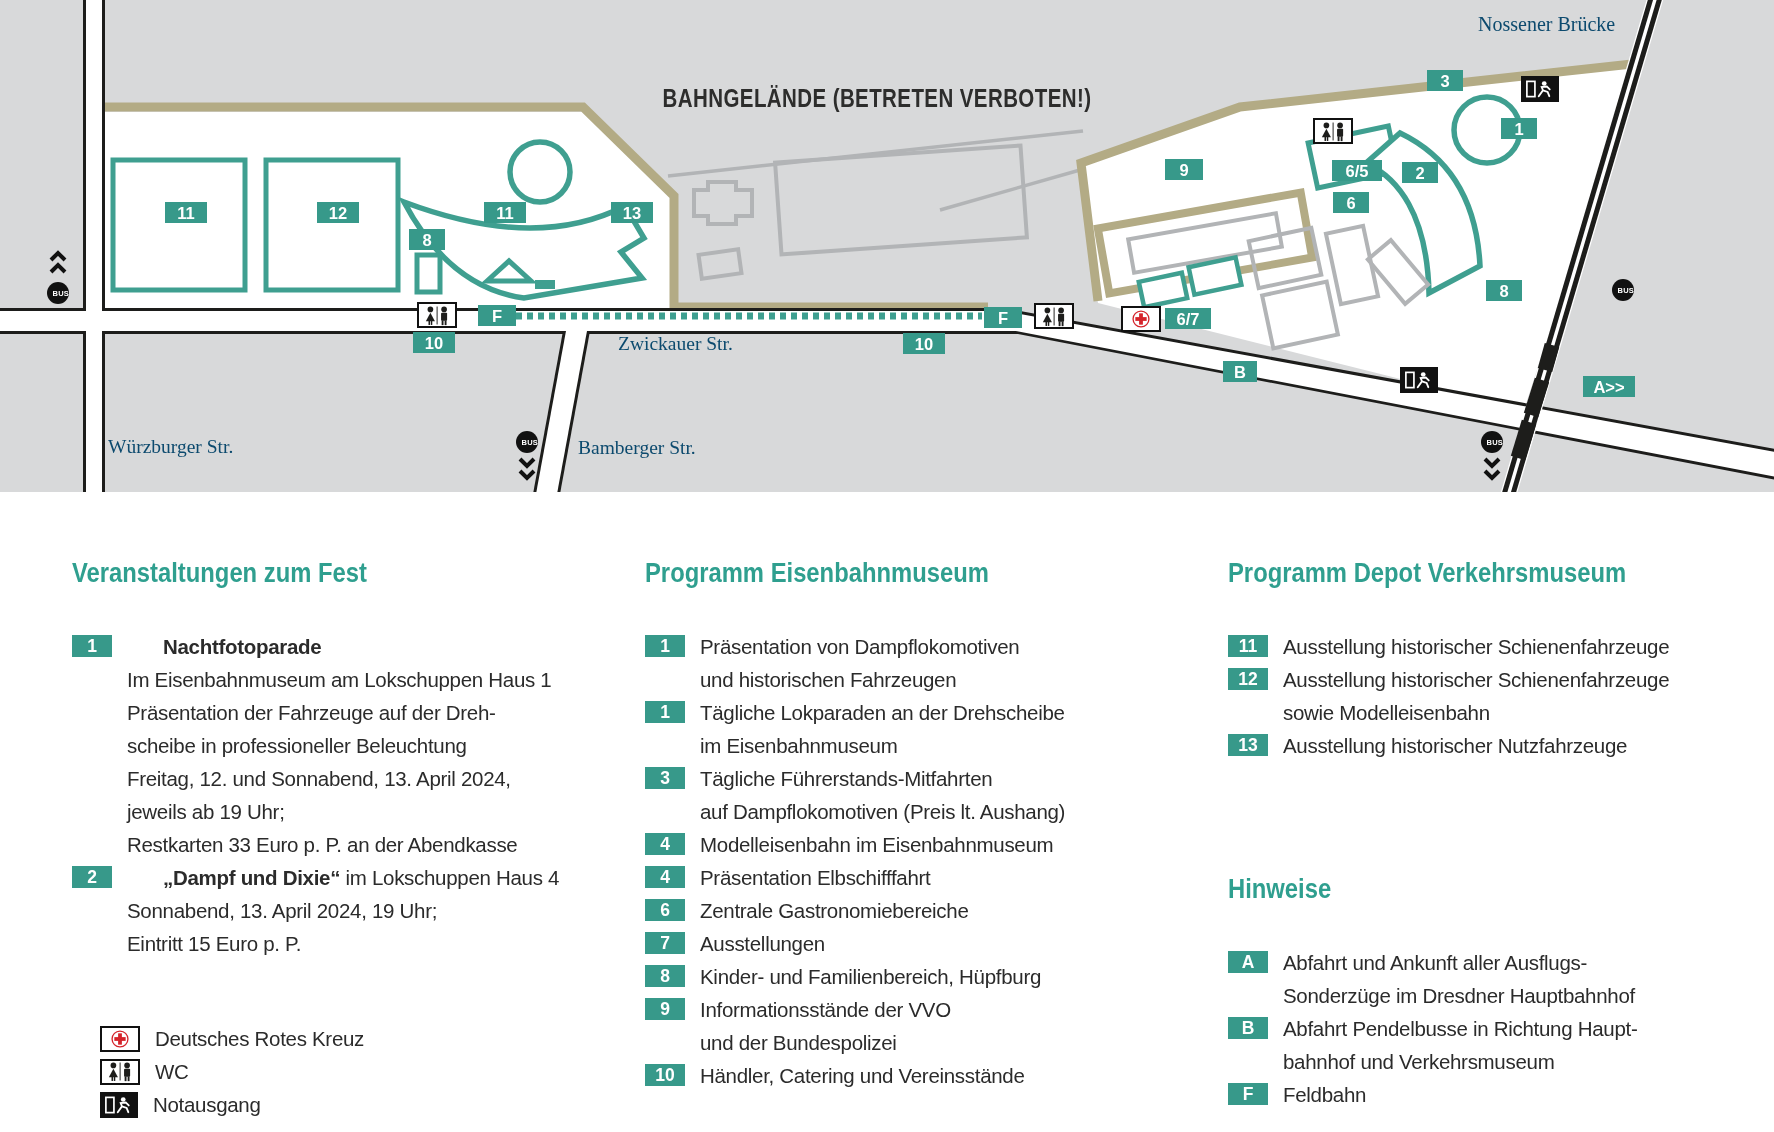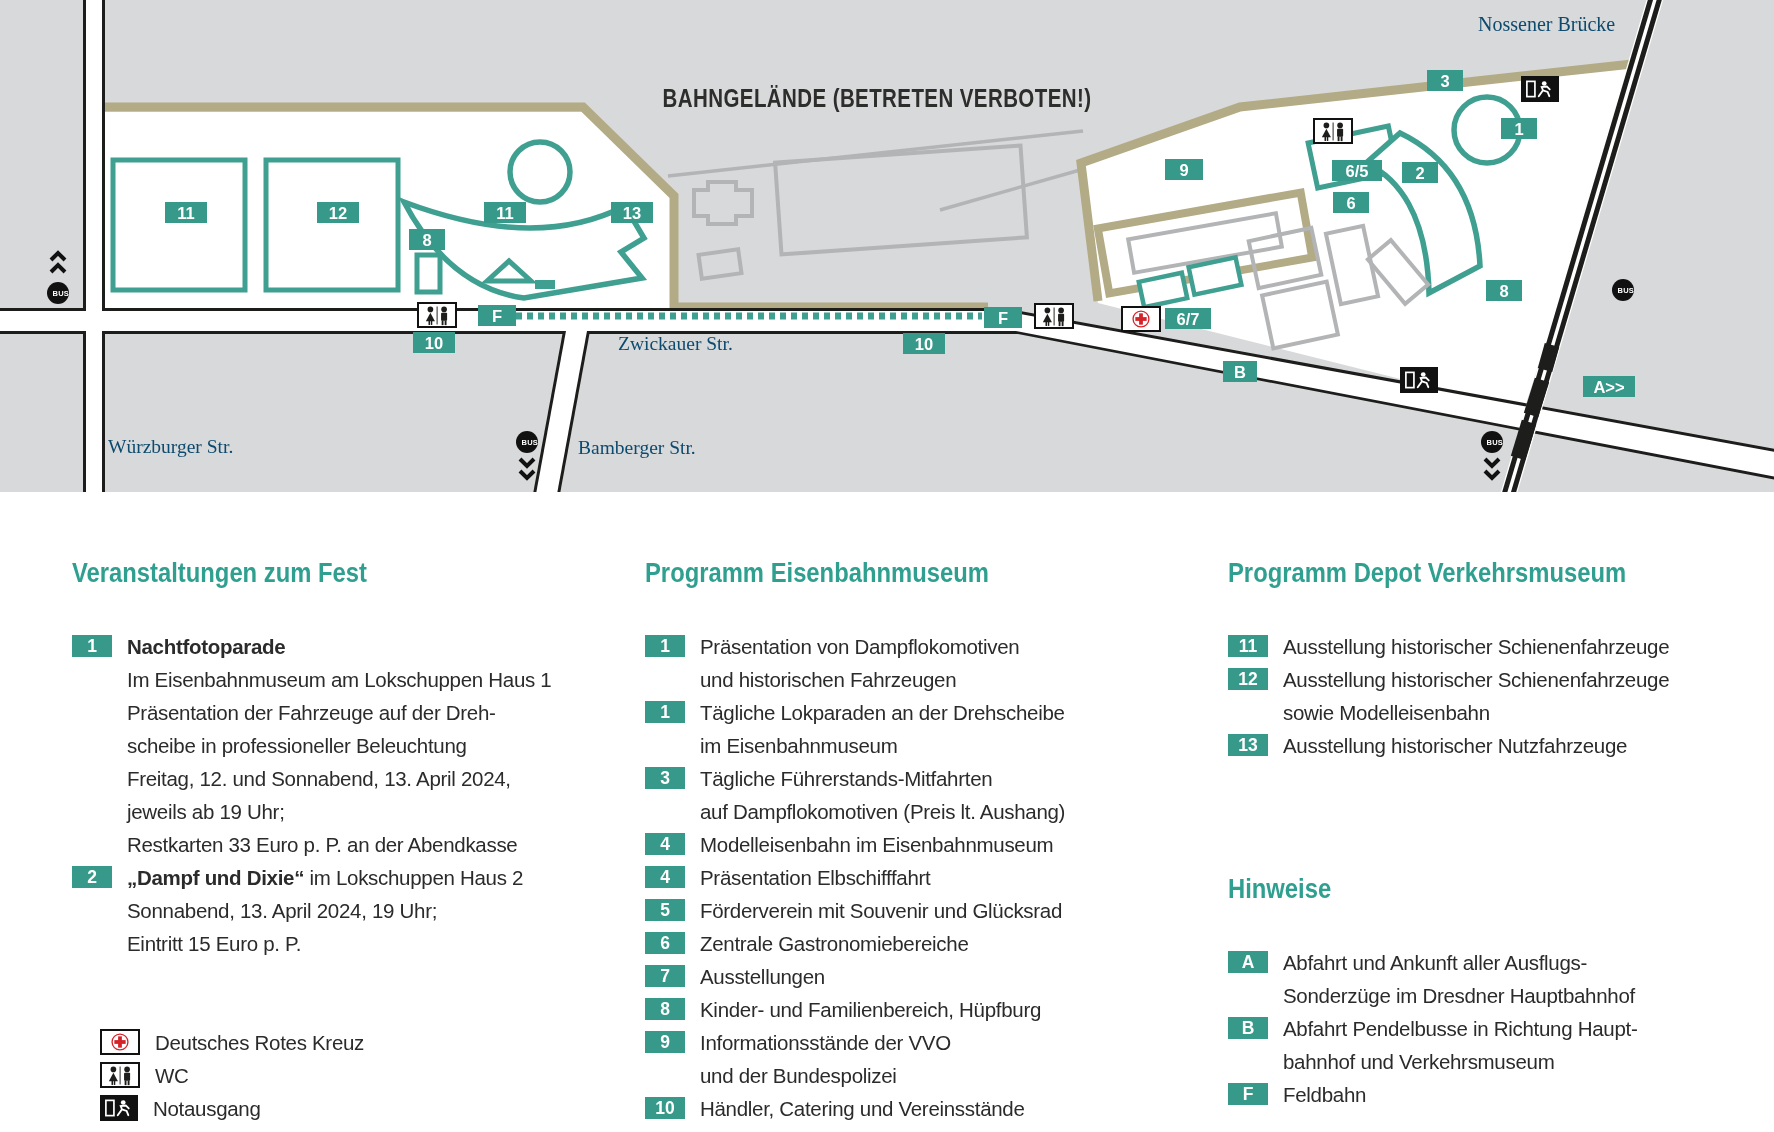--- a/index.html
+++ b/index.html
@@ -27,23 +27,23 @@
   .chev{position:absolute;line-height:0;}
 
   
   .col{position:absolute;top:556px;}
   .col h2{margin:0 0 40px;font-size:28px;line-height:34px;color:var(--heading);
           font-weight:bold;white-space:nowrap;transform:scaleX(.85);transform-origin:left center;}
   .litem{position:relative;padding-left:55px;}
   .lbadge{position:absolute;left:0;top:5px;width:40px;height:22px;background:var(--teal);
           color:#fff;font-weight:bold;font-size:17.5px;text-align:center;line-height:23px;}
   .lline{font-size:20.5px;line-height:33px;letter-spacing:-.3px;color:#2b2b2b;white-space:nowrap;}
-  .bold{font-weight:bold;}
+  .bold{font-weight:bold;margin-left:36px;}
   .symbols{margin-top:62px;}
-  .symrow{display:flex;align-items:flex-end;height:33px;gap:15px;padding-left:28px;}
+  .symrow{display:flex;align-items:center;height:33px;gap:15px;padding-left:28px;}
   .symrow .mbox{position:static;flex:0 0 auto;}
   .symlabel{font-size:20.5px;letter-spacing:-.3px;}
   .hinw{margin-top:110px !important;}
 </style>
 </head>
 <body>
 
 <div class="stage">
 
   <div class="map">
@@ -225,21 +225,21 @@
           <div class="lline bold">Nachtfotoparade</div>
           <div class="lline">Im Eisenbahnmuseum am Lokschuppen Haus 1</div>
           <div class="lline">Präsentation der Fahrzeuge auf der Dreh-</div>
           <div class="lline">scheibe in professioneller Beleuchtung</div>
           <div class="lline">Freitag, 12. und Sonnabend, 13. April 2024,</div>
           <div class="lline">jeweils ab 19 Uhr;</div>
           <div class="lline">Restkarten 33 Euro p. P. an der Abendkasse</div>
         </div>
         <div class="litem">
           <span class="lbadge">2</span>
-          <div class="lline"><span class="bold">„Dampf und Dixie“</span><span> im Lokschuppen Haus 2</span></div>
+          <div class="lline"><span class="bold">„Dampf und Dixie“</span><span> im Lokschuppen Haus 4</span></div>
           <div class="lline">Sonnabend, 13. April 2024, 19 Uhr;</div>
           <div class="lline">Eintritt 15 Euro p. P.</div>
         </div>
       </div>
     <div class="symbols">
         <div class="symrow">
           <div class="mbox redcrossbox">
             <svg width="34" height="22" viewBox="0 0 36 22">
               <circle cx="18" cy="11" r="8.4" fill="none" stroke="var(--red)" stroke-width="1.4"></circle>
               <rect x="16" y="5" width="4" height="12" fill="var(--red)"></rect>
@@ -298,21 +298,20 @@
         <div class="litem">
           <span class="lbadge">4</span>
           <div class="lline">Modelleisenbahn im Eisenbahnmuseum</div>
         </div>
         <div class="litem">
           <span class="lbadge">4</span>
           <div class="lline">Präsentation Elbschifffahrt</div>
         </div>
         <div class="litem">
           <span class="lbadge">5</span>
-          <div class="lline">Förderverein mit Souvenir und Glücksrad</div>
         </div>
         <div class="litem">
           <span class="lbadge">6</span>
           <div class="lline">Zentrale Gastronomiebereiche</div>
         </div>
         <div class="litem">
           <span class="lbadge">7</span>
           <div class="lline">Ausstellungen</div>
         </div>
         <div class="litem">

